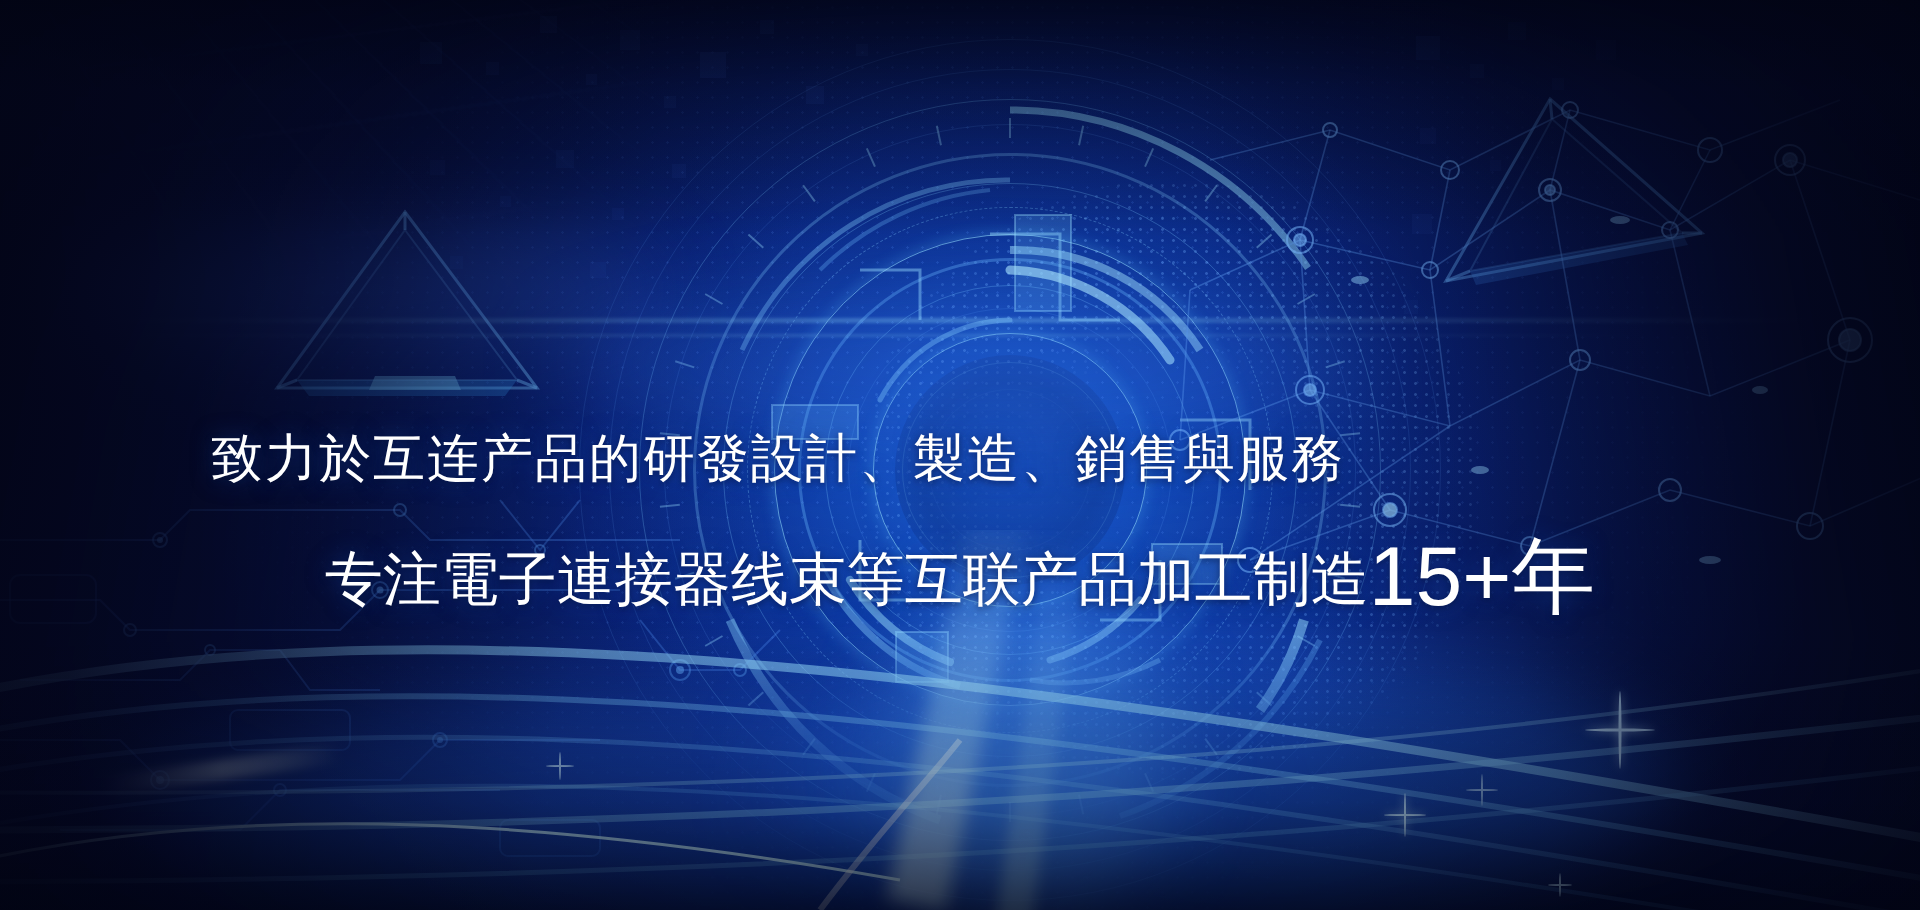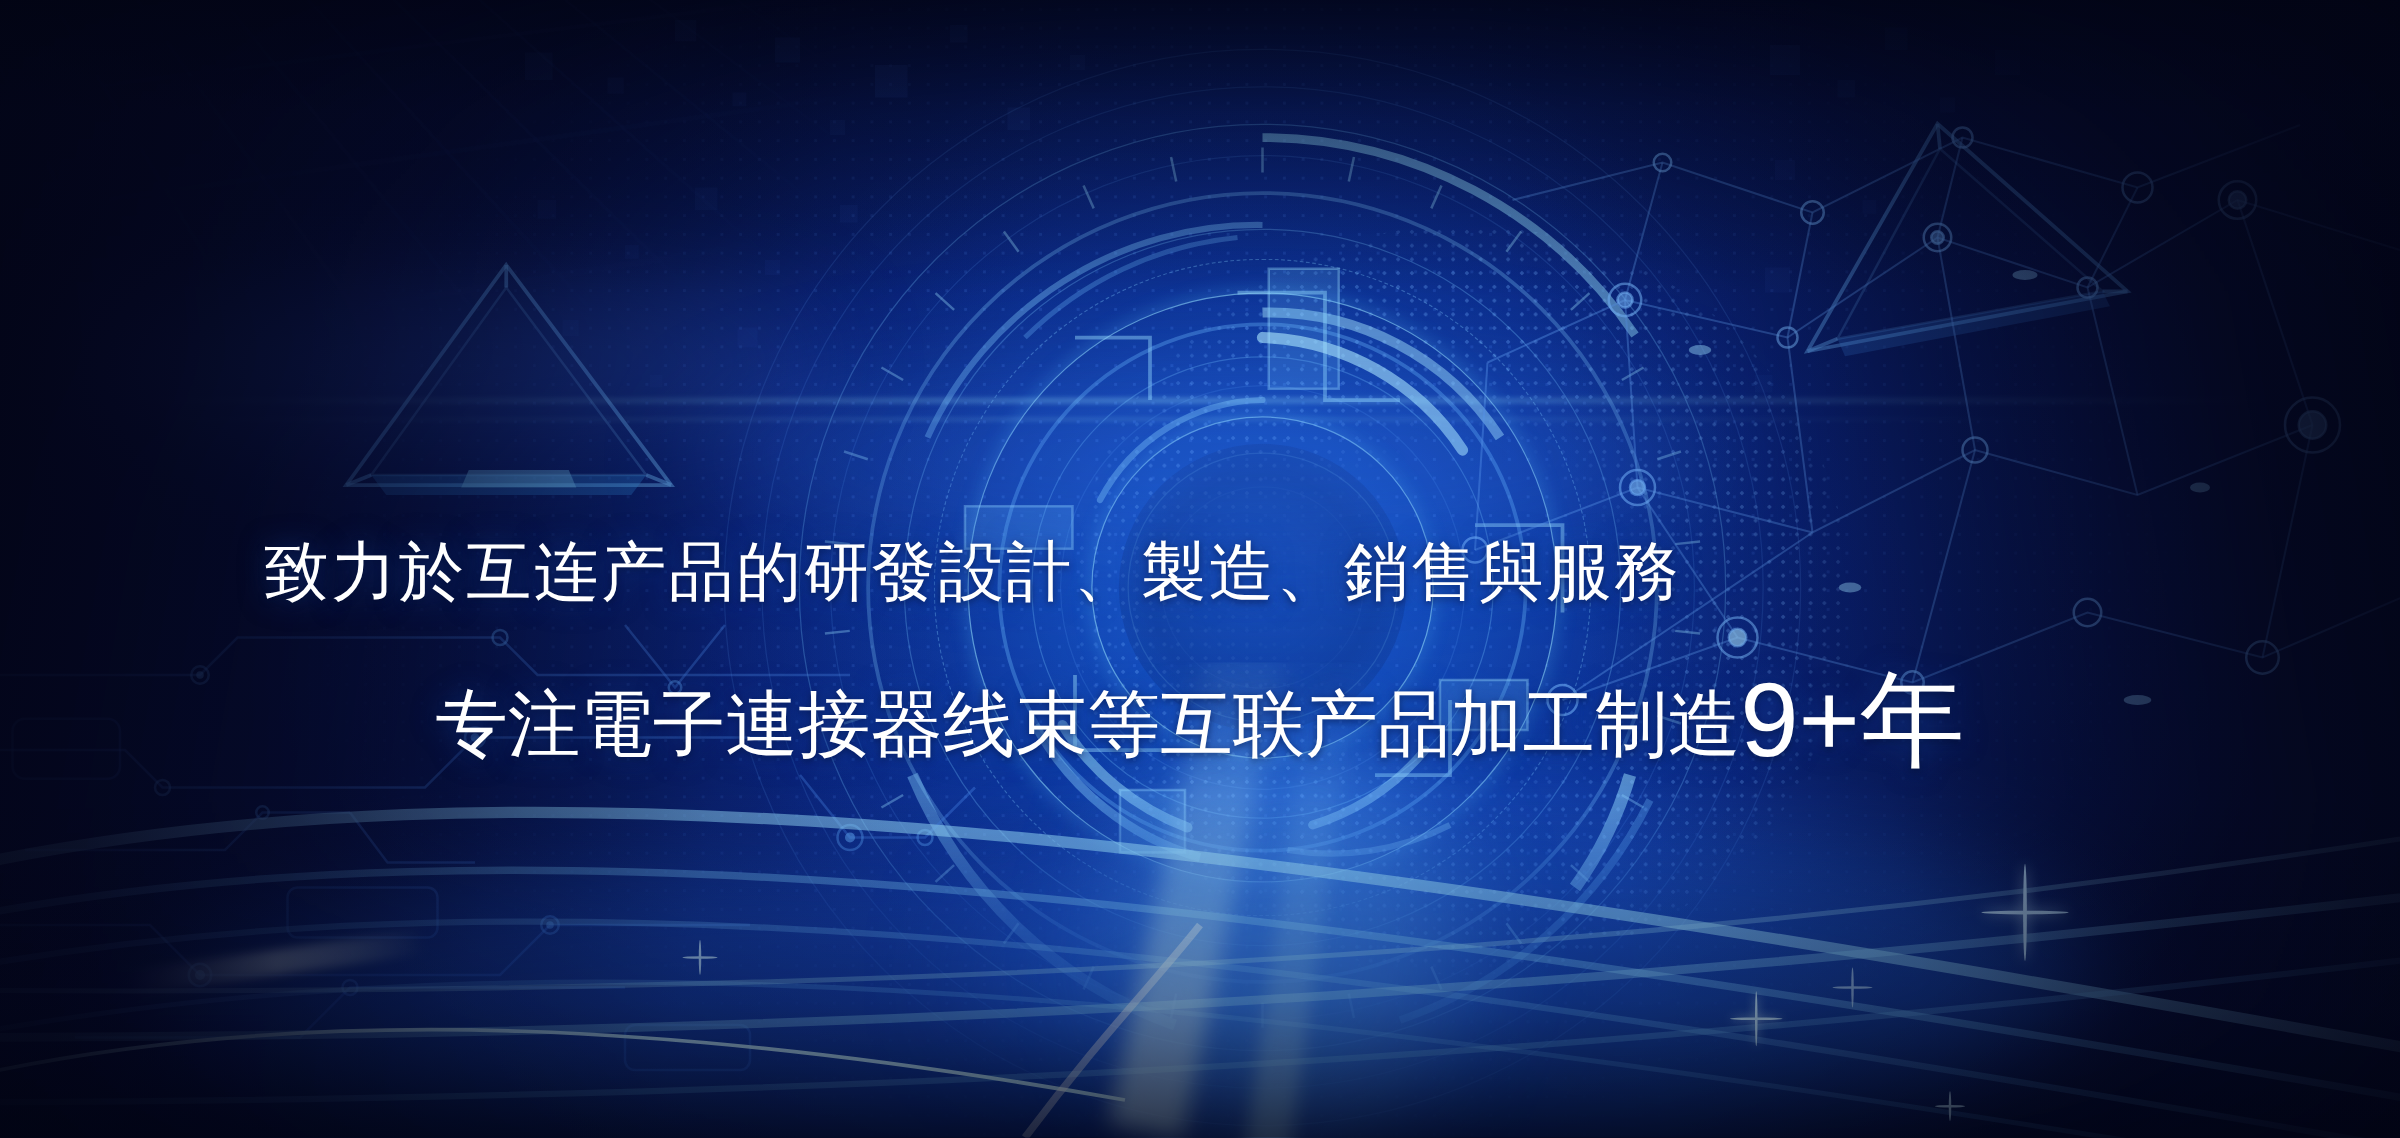--- a/index.html
+++ b/index.html
@@ -528,17 +528,17 @@
     <b style="width:2px;height:32px;border-radius:50%;"></b>
   </div>
 
   <div class="bg-vignette-left"></div>
   <div class="bg-vignette-right"></div>
   <div class="bg-vignette-top"></div>
 
   <div class="headline">
     <div class="line1">致力於互连产品的研發設計、製造、銷售與服務</div>
     <div class="line2">
-      <span>专注電子連接器线束等互联产品加工制造</span><span class="big">9+年</span>
+      <span>专注電子連接器线束等互联产品加工制造</span><span class="big">15+年</span>
     </div>
   </div>
 
 </div>
 
 </body></html>

